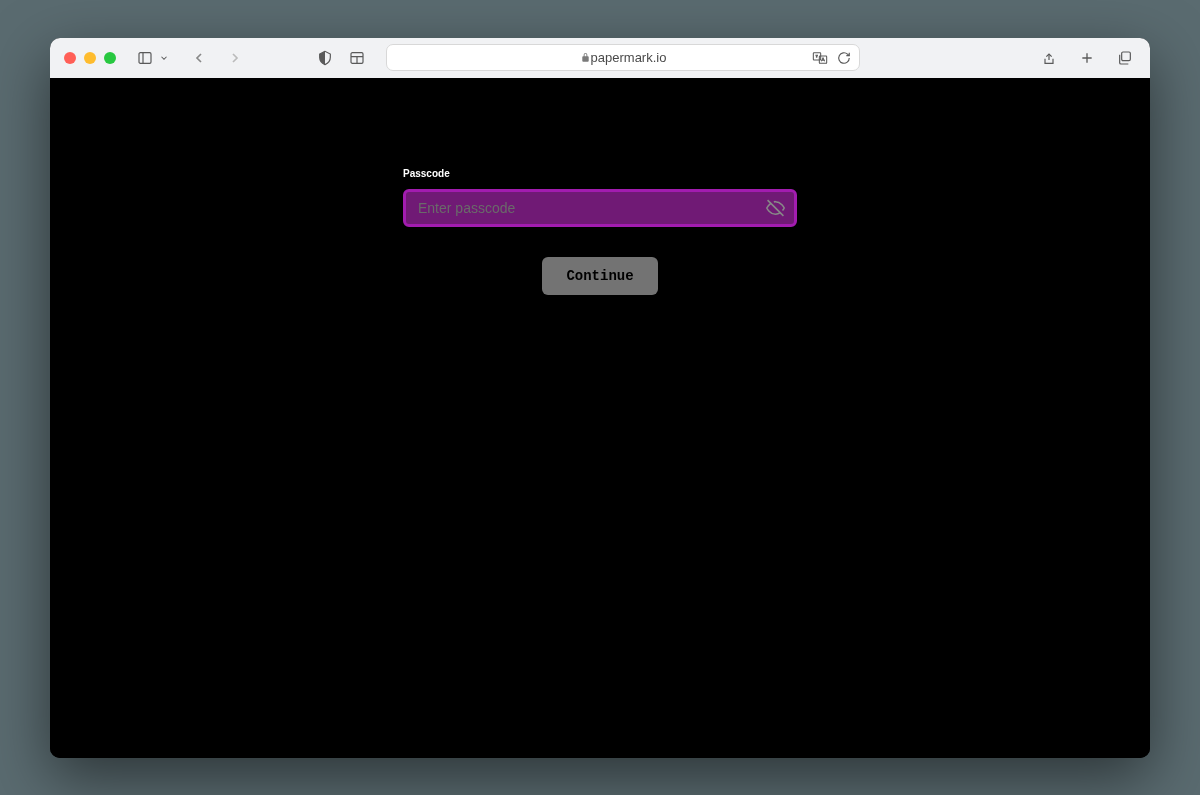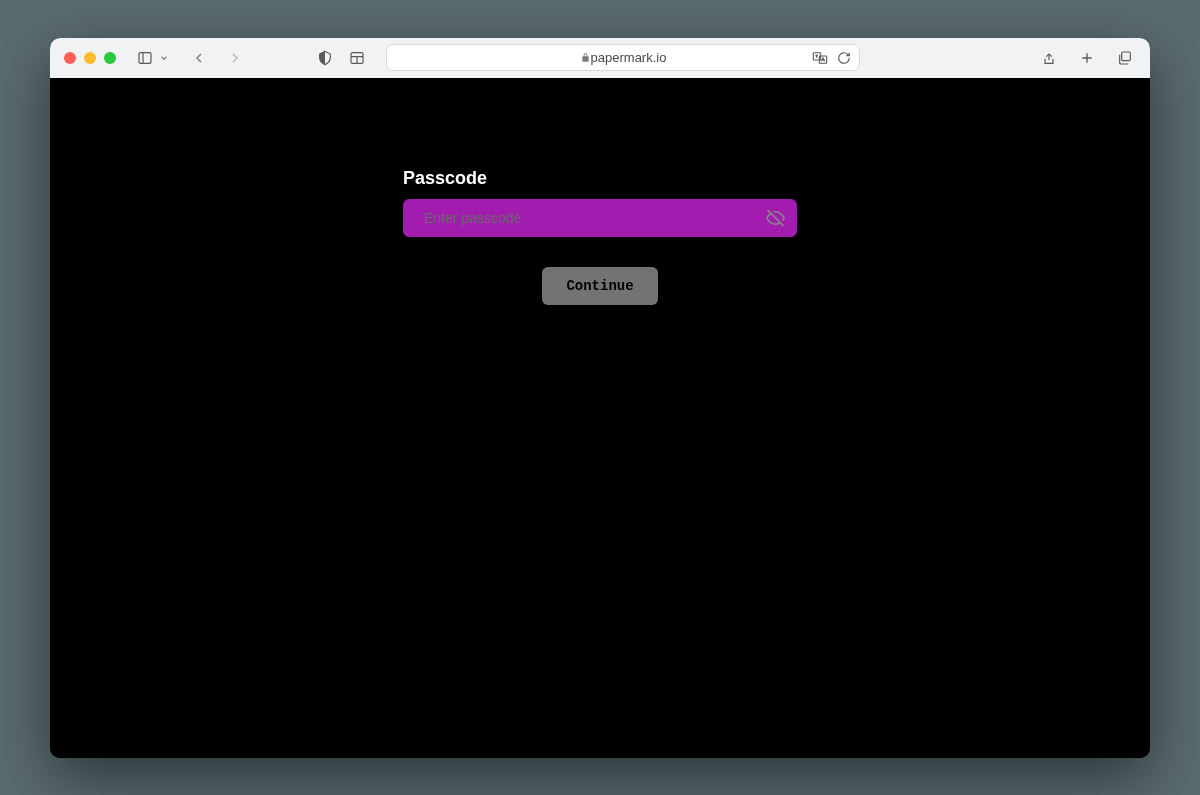--- a/index.html
+++ b/index.html
@@ -145,38 +145,38 @@
     .page-heading {
       color: #fff;
       font-size: 23px;
       font-weight: 700;
       margin-bottom: 48px;
       letter-spacing: -0.2px;
     }
 
     .passcode-label {
       color: #fff;
-      font-size: 18px;
+      font-size: 10px;
       font-weight: 600;
       margin-bottom: 10px;
       display: block;
     }
 
     .passcode-input-wrapper {
       position: relative;
       width: 100%;
     }
 
     .passcode-input {
       width: 100%;
-      background: #a21caf;
-      border: 1px solid #a21caf;
+      background: #701a75;
+      border: 3px solid #a21caf;
       border-radius: 6px;
       height: 38px;
-      padding: 0 44px 0 20px;
+      padding: 0 44px 0 12px;
       color: #fff;
       font-size: 14px;
       outline: none;
     }
 
     .passcode-input::placeholder {
       color: #6a6a6a;
     }
 
     .eye-toggle {

